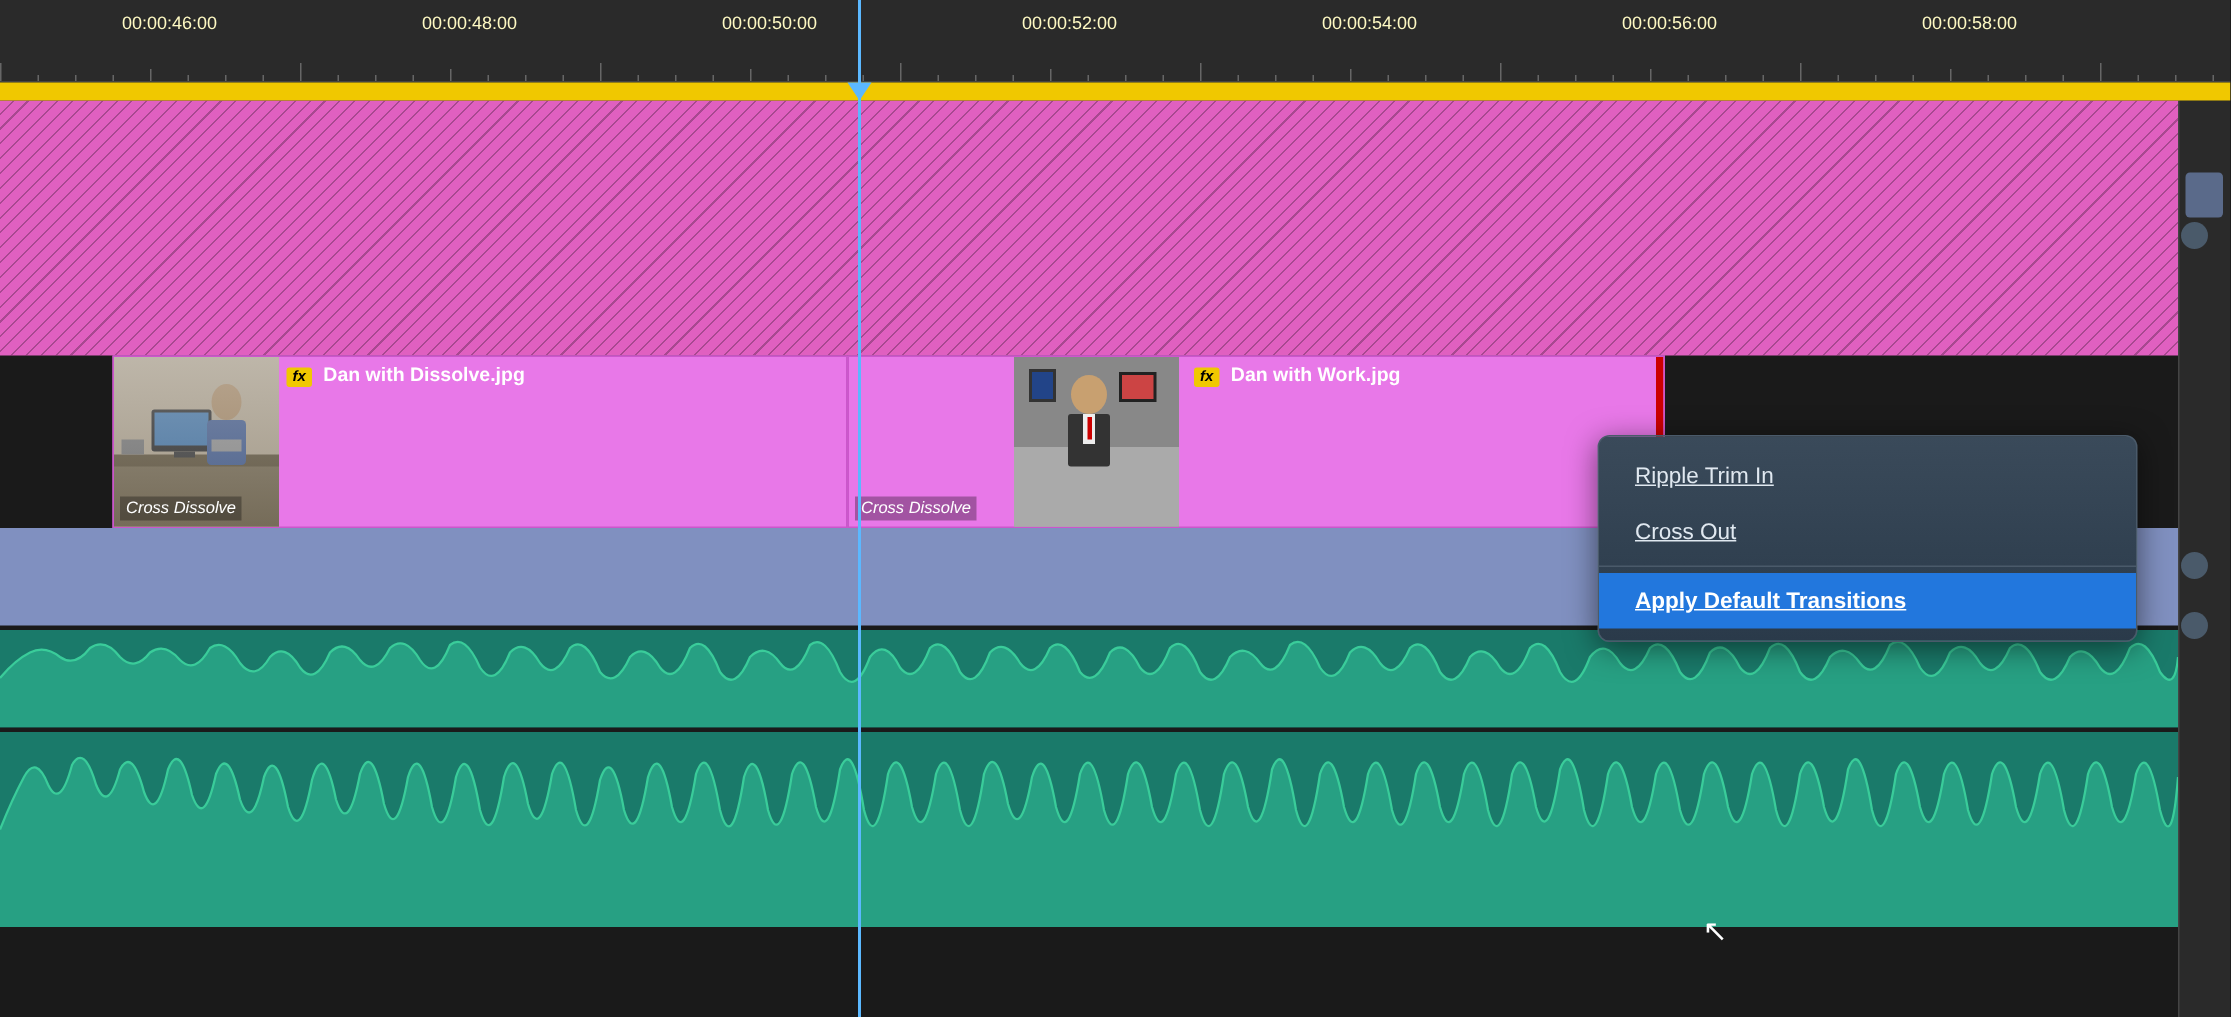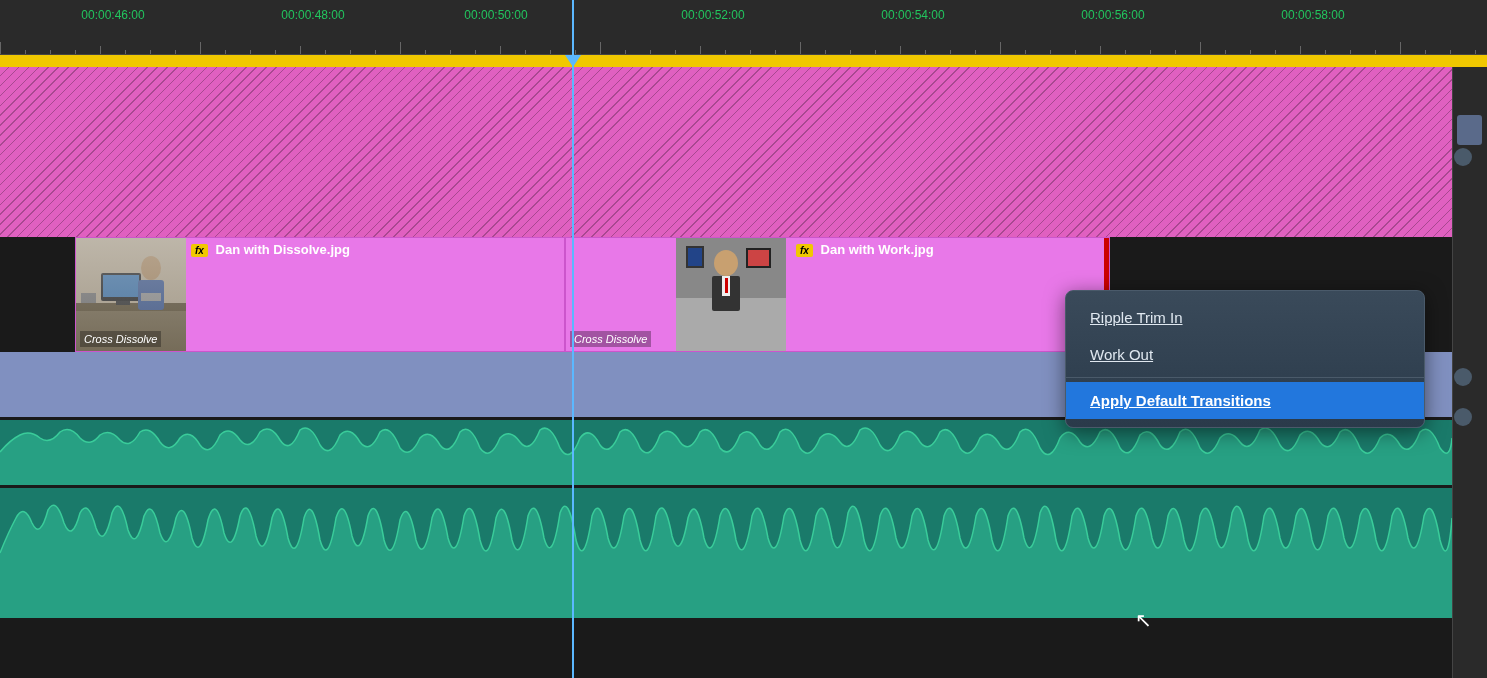--- a/index.html
+++ b/index.html
@@ -21,21 +21,21 @@
       height: 55px;
       background: #2a2a2a;
       border-bottom: 1px solid #444;
       display: flex;
       align-items: center;
     }
 
     .ruler-label {
       position: absolute;
       top: 8px;
-      color: #22c55e;
+      color: #fef9c3;
       font-size: 12px;
       font-weight: normal;
       transform: translateX(-50%);
     }
 
     .tick-line {
       position: absolute;
       bottom: 0;
       width: 1px;
       height: 8px;
@@ -317,21 +317,21 @@
       z-index: 200;
       pointer-events: none;
     }
   </style>
 </head>
 <body>
 
 <div class="timeline-ruler">
   <span class="ruler-label" style="left: 113px">00:00:46:00</span>
   <span class="ruler-label" style="left: 313px">00:00:48:00</span>
-  <span class="ruler-label" style="left: 496px">00:00:50:00</span>
+  <span class="ruler-label" style="left: 513px">00:00:50:00</span>
   <span class="ruler-label" style="left: 713px">00:00:52:00</span>
   <span class="ruler-label" style="left: 913px">00:00:54:00</span>
   <span class="ruler-label" style="left: 1113px">00:00:56:00</span>
   <span class="ruler-label" style="left: 1313px">00:00:58:00</span>
 
   <div class="tick-line" style="left: 0px; height: 12px;"></div>
     <div class="tick-line" style="left: 25px; height: 4px;"></div>
     <div class="tick-line" style="left: 50px; height: 4px;"></div>
     <div class="tick-line" style="left: 75px; height: 4px;"></div>
     <div class="tick-line" style="left: 100px; height: 8px;"></div>
@@ -571,18 +571,18 @@
       Q1432,5 1440,52 Q1448,82 1452,30" fill="none" stroke="#3acc9a" stroke-width="1.5"></path>
   </svg>
 </div>
 
 <div class="scrollbar-right">
   <div class="scroll-thumb" style="top: 60px;"></div>
 </div>
 
 <div class="context-menu">
   <div class="context-menu-item">Ripple Trim In</div>
-  <div class="context-menu-item">Work Out</div>
+  <div class="context-menu-item">Cross Out</div>
   <div class="context-menu-separator"></div>
   <div class="context-menu-item active">Apply Default Transitions</div>
 </div>
 
 <div class="cursor-arrow">↖</div>
 
 </body></html>

